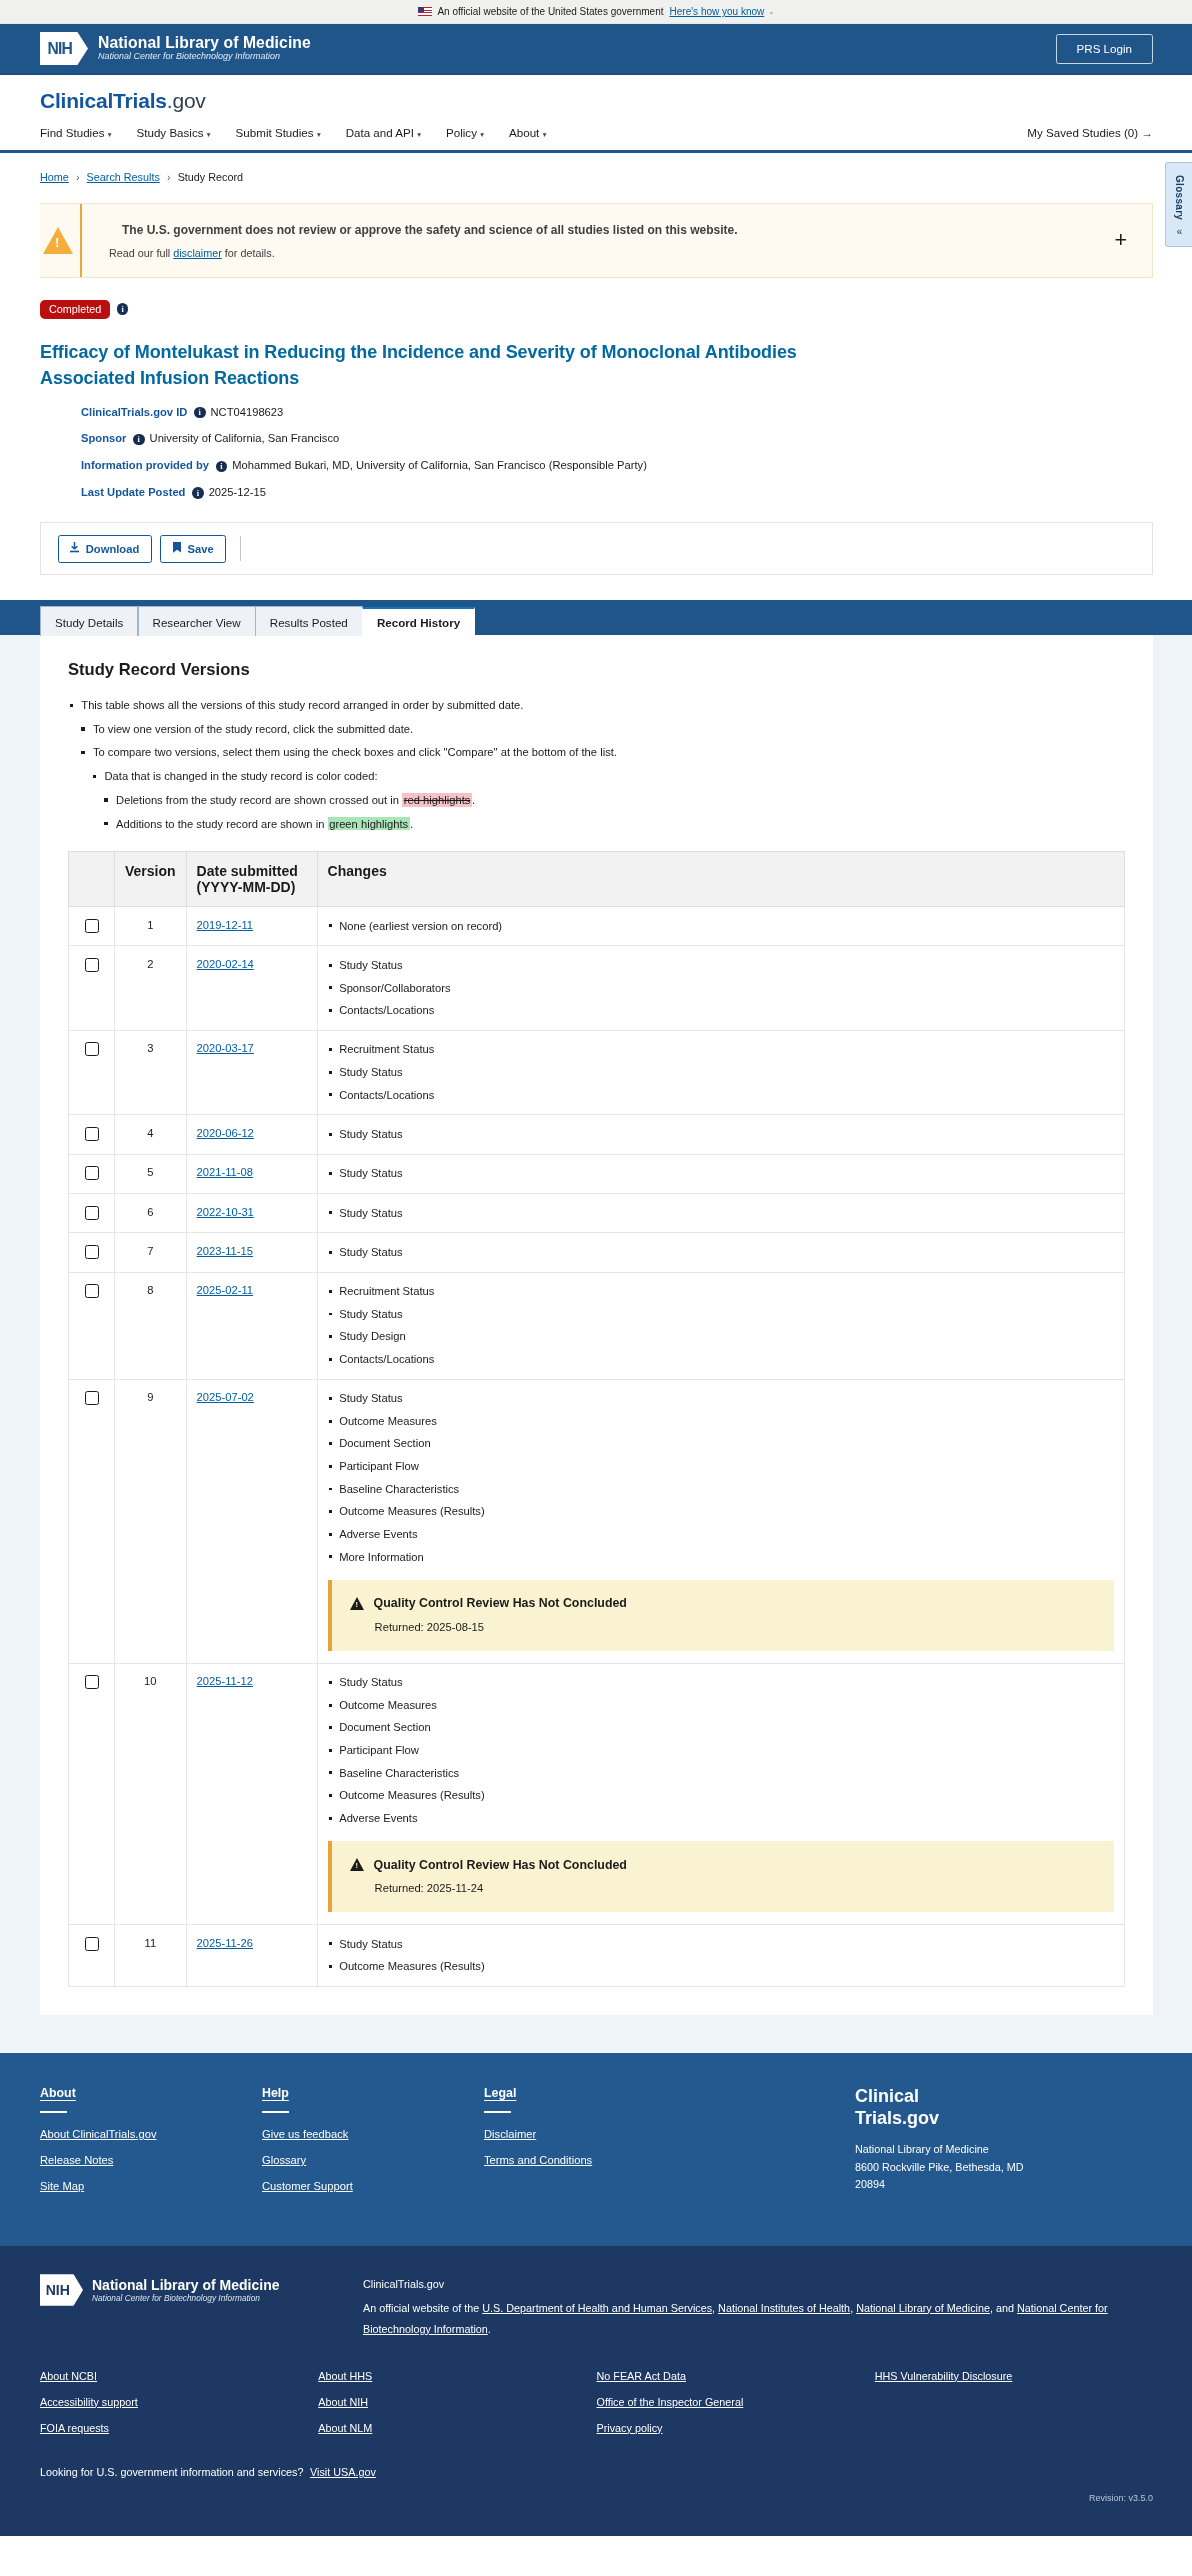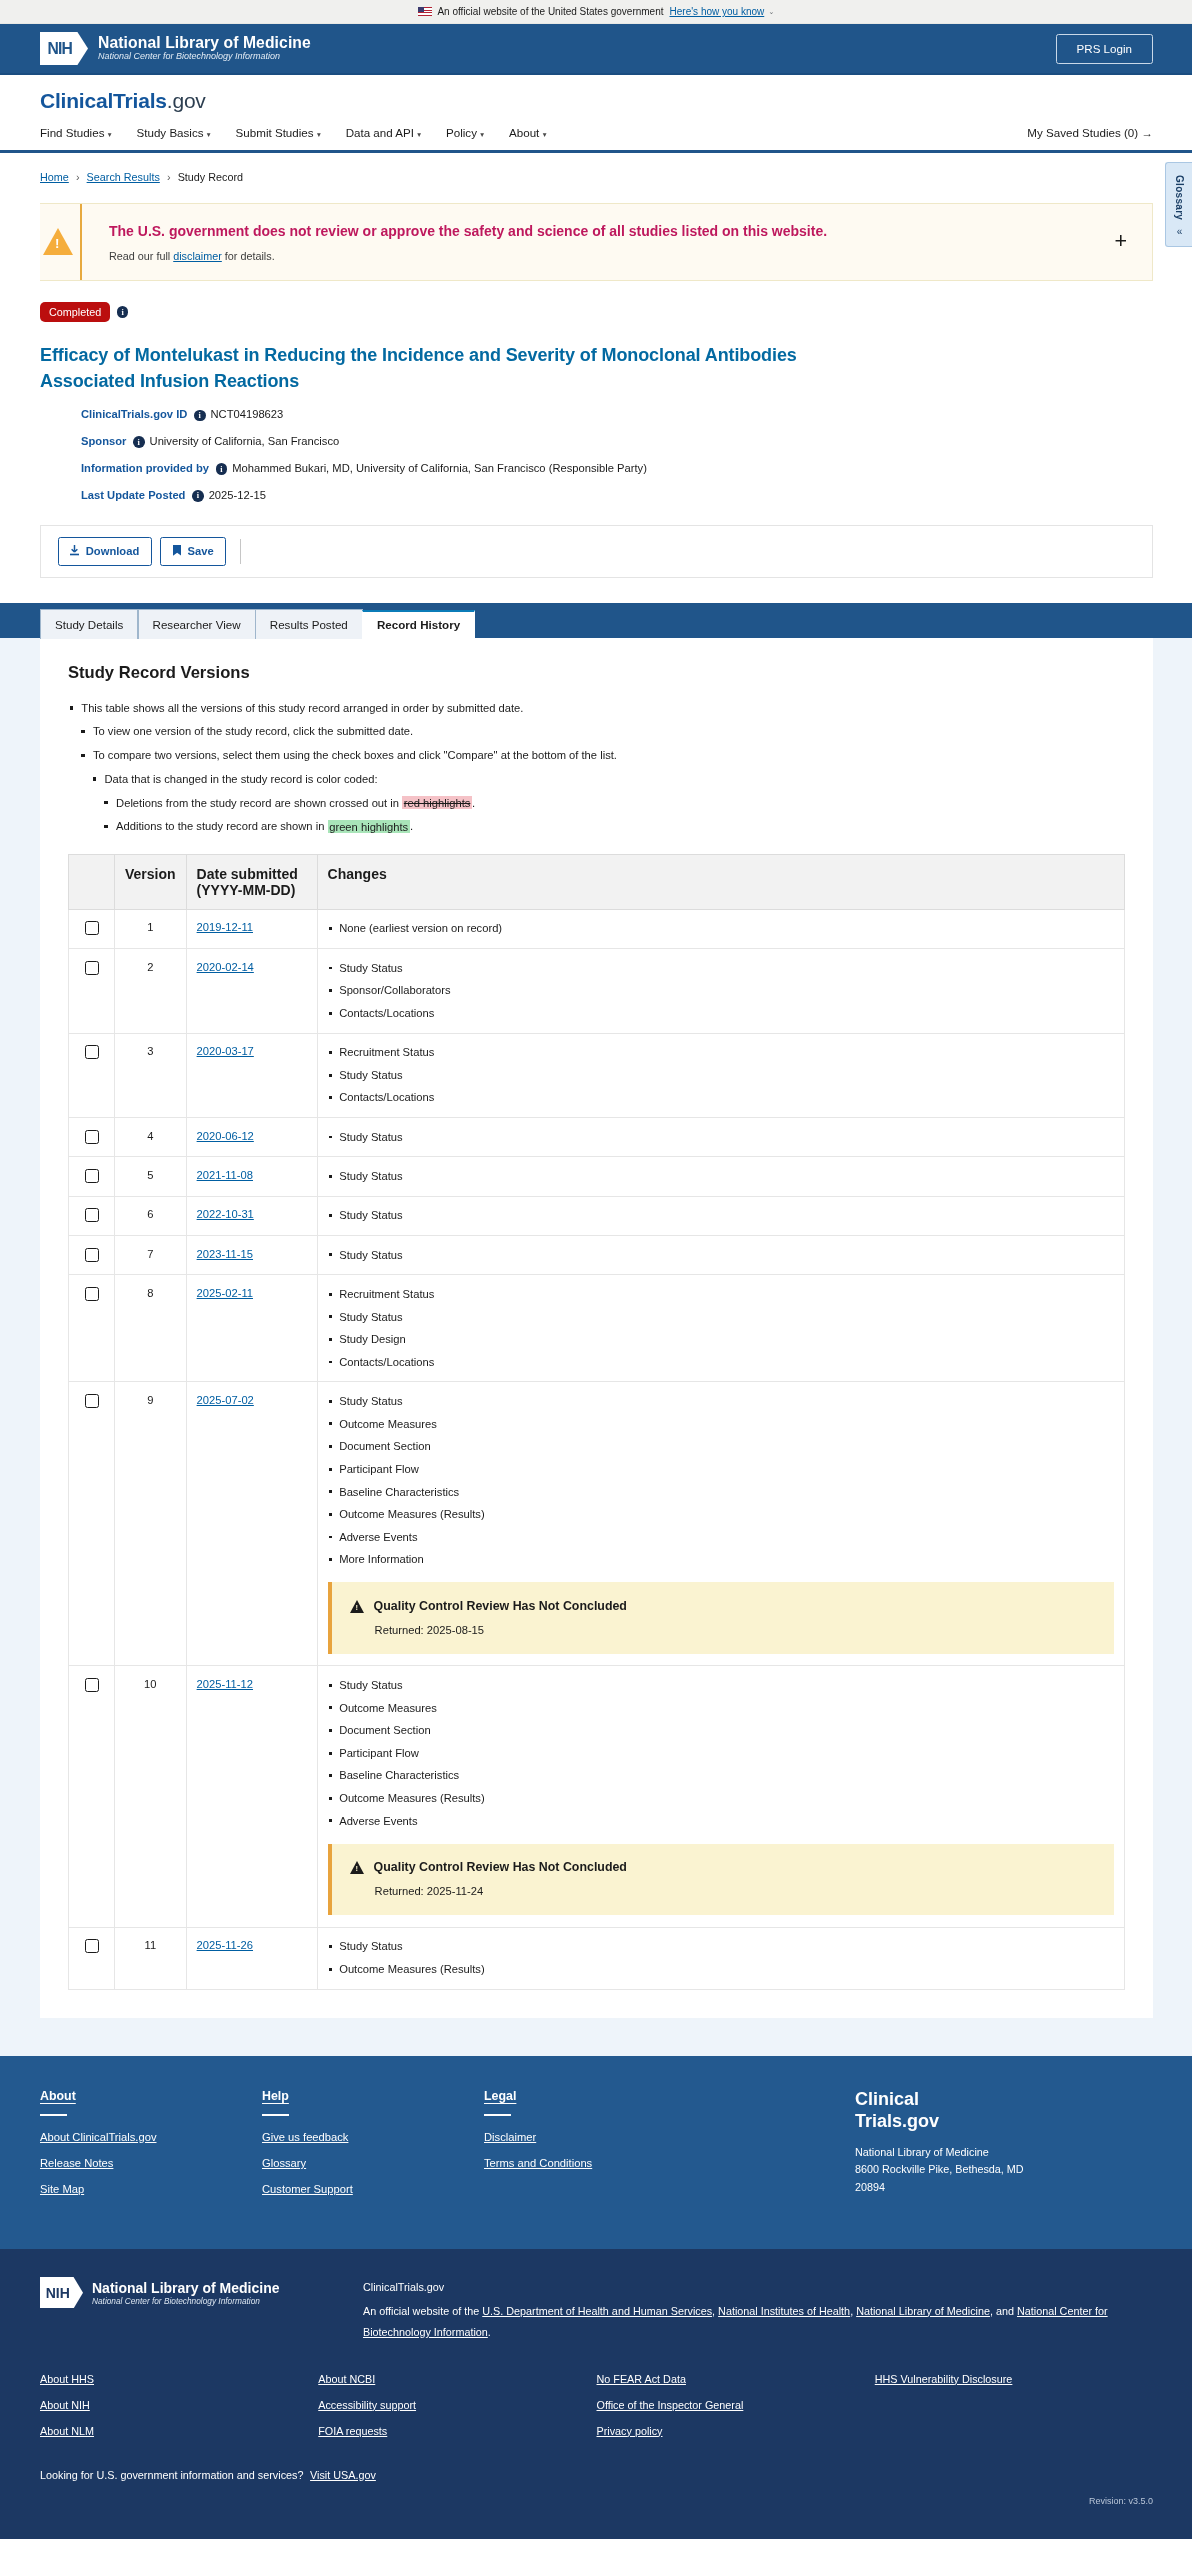--- a/index.html
+++ b/index.html
@@ -186,24 +186,25 @@
   }
   .warn-tri:after {
     content: "!";
     position: absolute;
     left: -2.9px; top: 7.5px;
     color: #fff;
     font-weight: bold;
     font-size: 13.3px;
   }
   .disclaimer .txt-main {
-    font-size: 14px;
-    font-weight: 700;
-    color: #be185d;
+    font-size: 12px;
+    font-weight: 700;
+    color: #404040;
     line-height: 1.4;
+    margin-left: 13px;
   }
   .disclaimer .txt-sub {
     font-size: 10.8px;
     color: #3d3d3d;
     margin-top: 8.3px;
   }
   .disclaimer .txt-sub a { color: #005ea2; text-decoration: underline; }
   .disclaimer .plus {
     font-size: 21.5px;
     color: #1b1b1b;
@@ -869,28 +870,28 @@
       </div>
     </div>
     <div class="fb-txt">
       <span class="ct">ClinicalTrials.gov</span>
       <span>An official website of the </span><a href="#">U.S. Department of Health and Human Services</a>, <a href="#">National Institutes of Health</a>, <a href="#">National Library of Medicine</a>, <span>and </span><a href="#">National Center for Biotechnology Information</a><span>.</span>
     </div>
   </div>
 
   <div class="fb-links">
     <div class="col">
+      <a href="#">About NCBI</a>
+      <a href="#">Accessibility support</a>
+      <a href="#">FOIA requests</a>
+    </div>
+    <div class="col">
       <a href="#">About HHS</a>
       <a href="#">About NIH</a>
       <a href="#">About NLM</a>
-    </div>
-    <div class="col">
-      <a href="#">About NCBI</a>
-      <a href="#">Accessibility support</a>
-      <a href="#">FOIA requests</a>
     </div>
     <div class="col">
       <a href="#">No FEAR Act Data</a>
       <a href="#">Office of the Inspector General</a>
       <a href="#">Privacy policy</a>
     </div>
     <div class="col narrow">
       <a href="#">HHS Vulnerability Disclosure</a>
     </div>
   </div>

